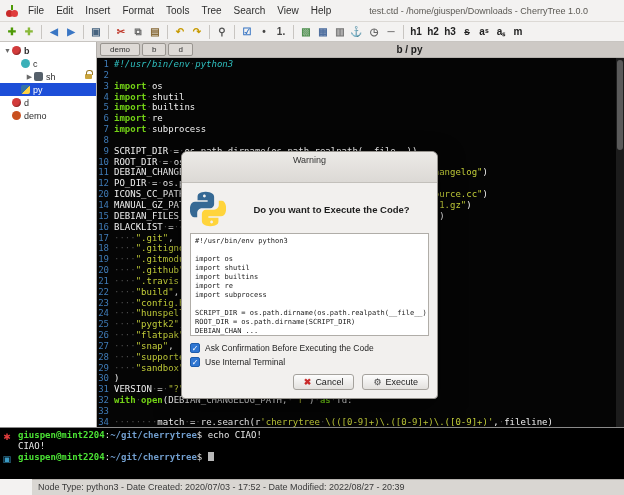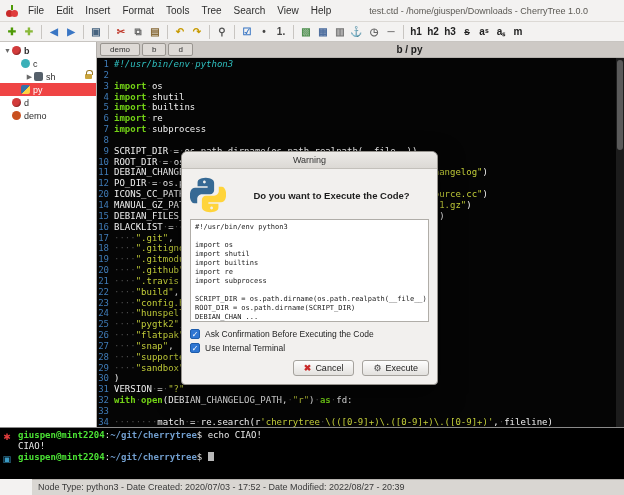--- a/index.html
+++ b/index.html
@@ -18,21 +18,21 @@
 
   
   .toolbar { height:20px; background:#f3f2f1; border-bottom:1px solid #c8c5c1; display:flex; align-items:center; padding:0 4px; gap:1px; flex:none; }
   .ticon { font-size:10px; width:16px; height:16px; line-height:16px; text-align:center; border-radius:2px; cursor:default; white-space:nowrap; font-weight:bold; }
   .tsep { width:1px; height:14px; background:#c8c5c1; margin:0 3px; }
 
   
   .main { flex:none; height:385px; display:flex; }
   .tree { width:97px; background:#ffffff; border-right:1px solid #b5b2ae; font-size:9px; color:#2e2e2e; padding-top:2px; overflow:hidden; }
   .trow { height:13px; display:flex; align-items:center; white-space:nowrap; }
-  .trow.sel { background:#ef4444; color:#fff; }
+  .trow.sel { background:#1d4ed8; color:#fff; }
   .exp { width:9px; font-size:7px; color:#6a6a6a; text-align:center; flex:none; }
   .trow.sel .exp { color:#dce9f8; }
   .ti { width:9px; height:9px; border-radius:50%; flex:none; margin-right:3px; }
   .ti-cherry-red { background:#d23b3b; box-shadow:inset -1px -1px 1px rgba(0,0,0,.3); }
   .ti-cherry-cyan { background:#3bb0b8; }
   .ti-node-dark { background:#55606a; border-radius:2px; }
   .ti-python { background:linear-gradient(135deg,#3372a6 50%,#ffd342 50%); border-radius:2px; }
   .ti-cherry-orange { background:#c9501f; }
   .tlabel { overflow:hidden; }
   .lock { width:7px; height:5px; background:#caa53d; border-radius:1px; position:relative; margin-left:auto; margin-right:4px; flex:none; }
@@ -64,21 +64,21 @@
   .tu { color:#4be234; font-weight:bold; }
   .td { color:#729fcf; font-weight:bold; }
   .tt { color:#e8e8e8; }
   .tcursor { display:inline-block; width:6px; height:9px; background:#b8b8b8; vertical-align:-1px; }
 
   
   .statusbar { flex:none; height:16px; background:#d9d6d2; border-top:1px solid #b5b2ae; font-size:9px; color:#3a3a3a; line-height:15px; padding-left:6px;margin-left:32px; }
 
   
   .dialog { position:absolute; left:181px; top:151px; width:257px; background:#f2f0ee; border:1px solid #96938e; border-radius:6px 6px 4px 4px; box-shadow:0 10px 26px rgba(0,0,0,.5); z-index:10; }
-  .dlg-title { height:17px; line-height:17px; text-align:center; font-size:9px; color:#333; background:linear-gradient(#eceae7,#dcd9d5); border-bottom:1px solid #c3c0bb; border-radius:6px 6px 0 0; }
+  .dlg-title { height:31px; line-height:17px; text-align:center; font-size:9px; color:#333; background:linear-gradient(#eceae7,#dcd9d5); border-bottom:1px solid #c3c0bb; border-radius:6px 6px 0 0; }
   .dlg-body { padding:6px 8px 8px; }
   .dlg-head { display:flex; align-items:center; gap:8px; margin:2px 0 6px; }
   .pylogo { flex:none; width:36px; height:36px; }
   .dlg-q { flex:1; text-align:center; font-size:9.5px; font-weight:bold; color:#1d1d1d; }
   .dlg-code { background:#fff; border:1px solid #b0ada8; font-family:"DejaVu Sans Mono", monospace; font-size:7px; line-height:9px; color:#1a1a1a; padding:3px 4px; height:103px; overflow:hidden; white-space:pre; }
   .dlg-checks { margin-top:7px; }
   .cbrow { display:flex; align-items:center; gap:5px; margin-bottom:4px; }
   .cb { width:10px; height:10px; background:#2f76d2; border:1px solid #1d5cab; border-radius:2px; color:#fff; font-size:8px; line-height:9px; text-align:center; flex:none; }
   .cblabel { font-size:8.5px; color:#1d1d1d; }
   .dlg-actions { display:flex; justify-content:flex-end; gap:8px; margin-top:7px; }

